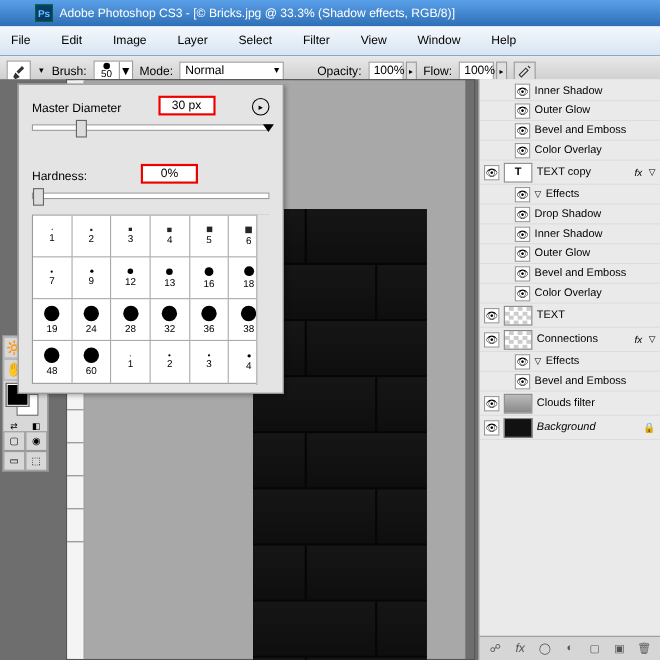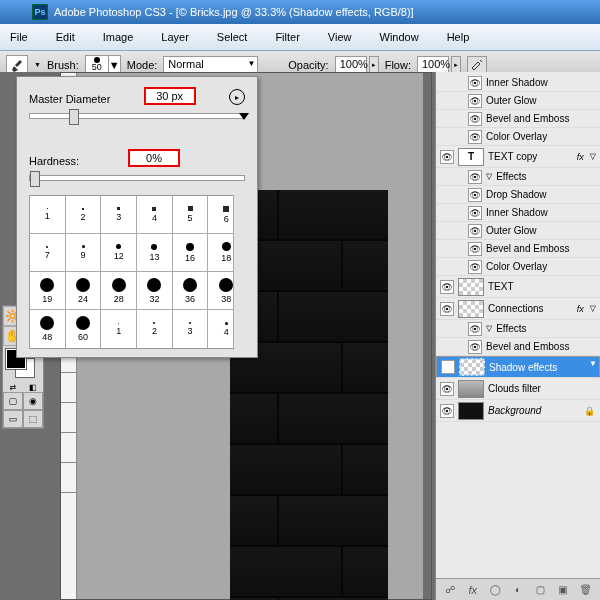--- a/index.html
+++ b/index.html
@@ -226,25 +226,20 @@
         </div>
         <div class="lrow effect">
           <div class="eye">👁</div>
           <span class="tw">▽</span>
           <div class="lname">Effects</div>
         </div>
         <div class="lrow effect">
           <div class="eye">👁</div>
           <div class="lname">Bevel and Emboss</div>
         </div>
-        <div class="lrow sel">
-          <div class="eye">👁</div>
-          <div class="thumb chk dotted-thumb"></div>
-          <div class="lname">Shadow effects</div>
-        </div>
         <div class="lrow">
           <div class="eye">👁</div>
           <div class="thumb" style="background: linear-gradient(rgb(187, 187, 187), rgb(136, 136, 136));"></div>
           <div class="lname">Clouds filter</div>
         </div>
         <div class="lrow">
           <div class="eye">👁</div>
           <div class="thumb" style="background: rgb(17, 17, 17);"></div>
           <div class="lname ital">Background</div>
           <span style="font-size: 9px;">🔒</span>

